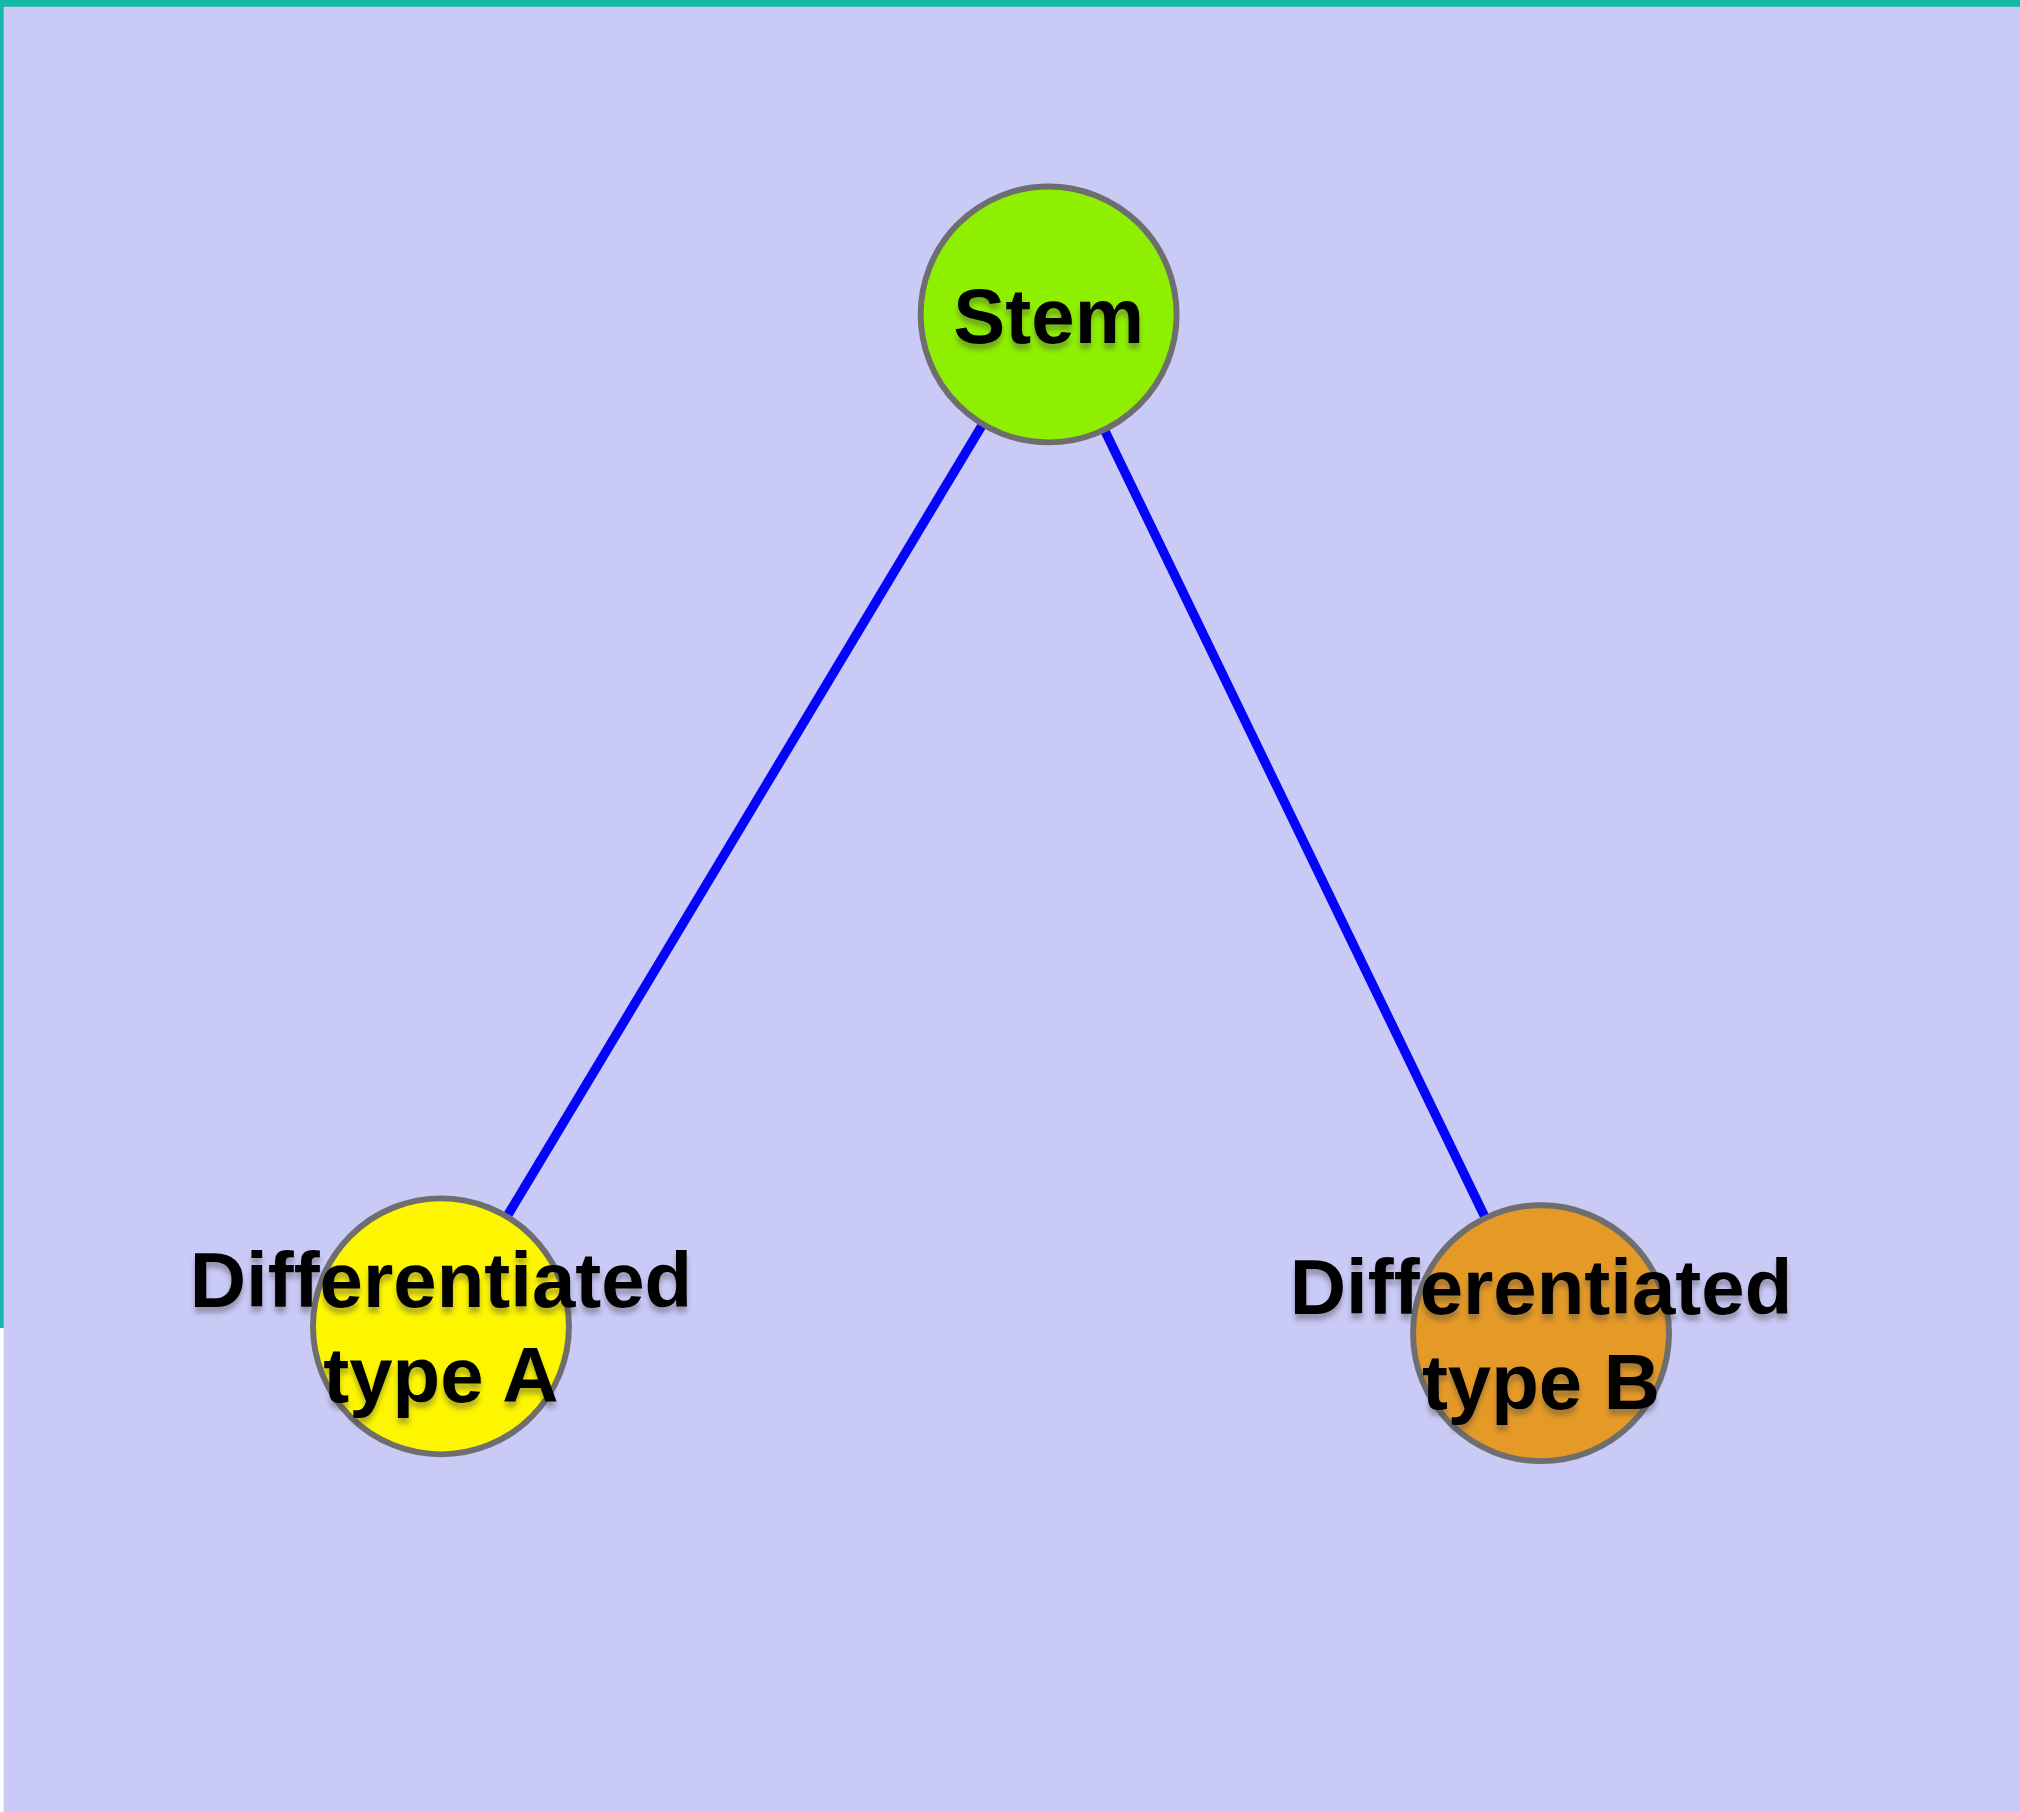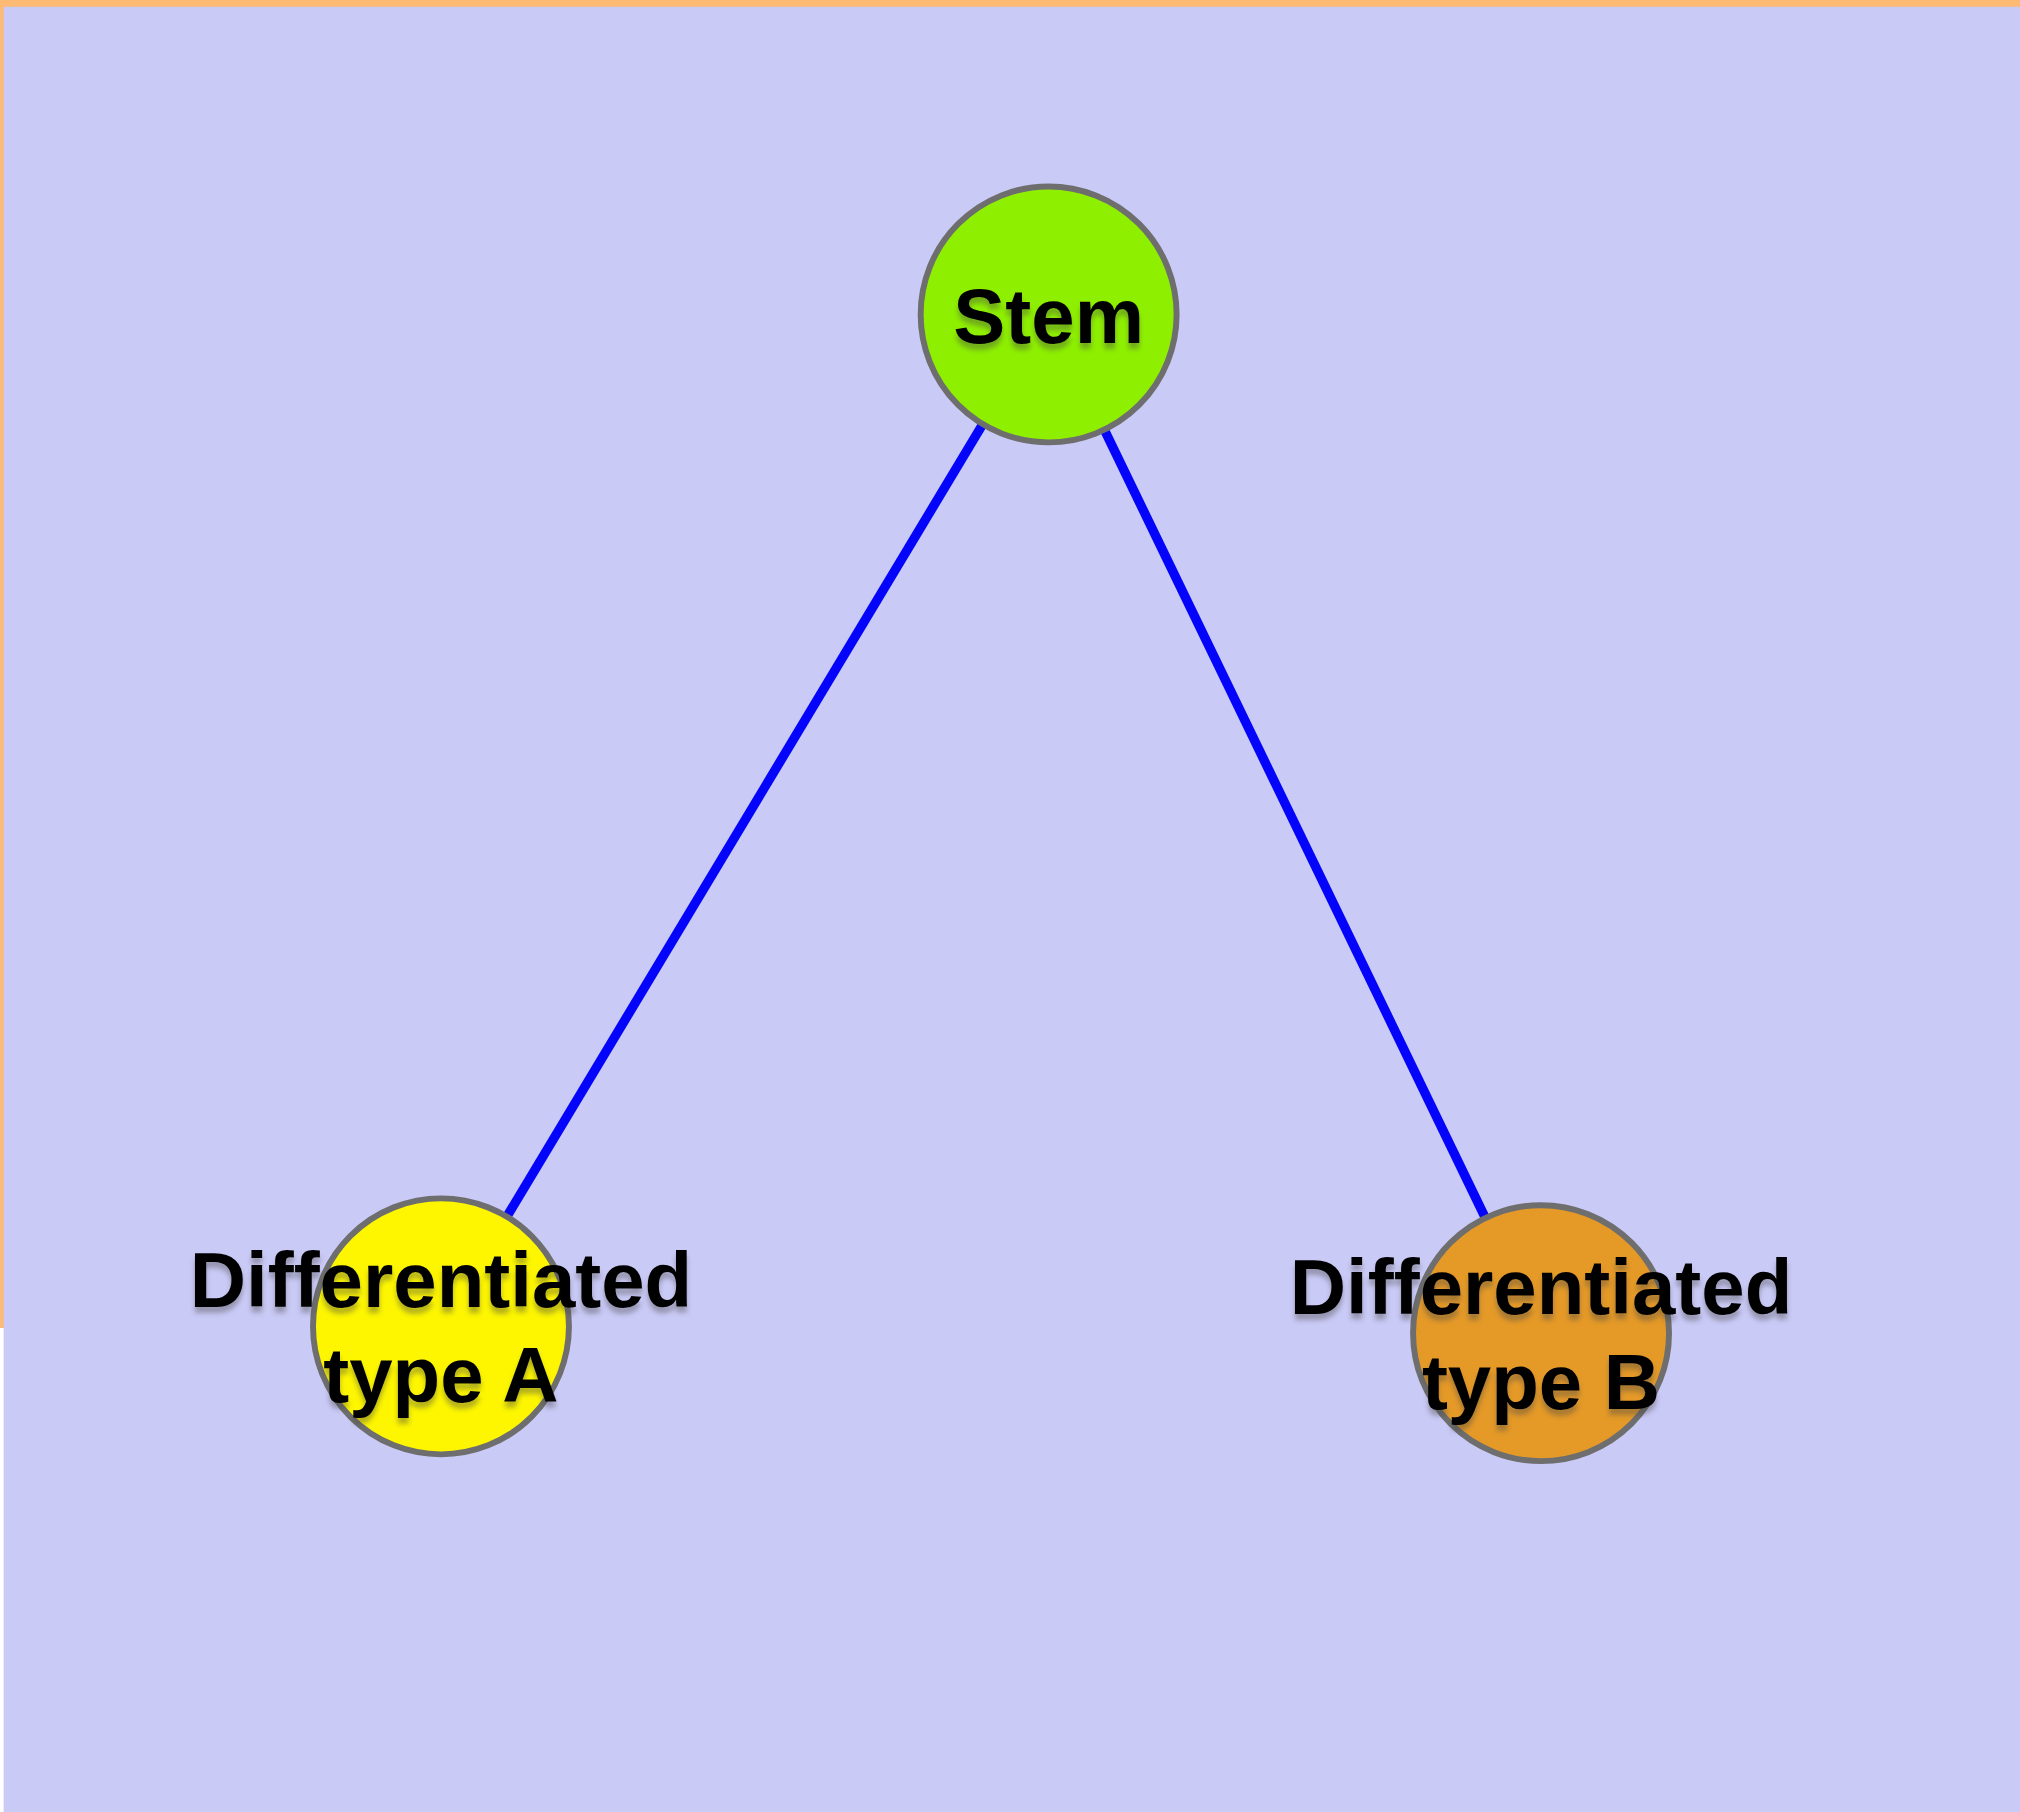--- a/index.html
+++ b/index.html
@@ -7,21 +7,21 @@
       padding: 0;
       background: #ffffff;
       width: 2021px;
       height: 1812px;
       overflow: hidden;
     }
     #stage {
       position: relative;
       width: 2021px;
       height: 1328px;
-      background: #fdba74;
+      background: #14b8a6;
     }
     svg#graph {
       position: absolute;
       left: 0;
       top: 0;
       width: 2021px;
       height: 1812px;
       display: block;
     }
     .node-label {

